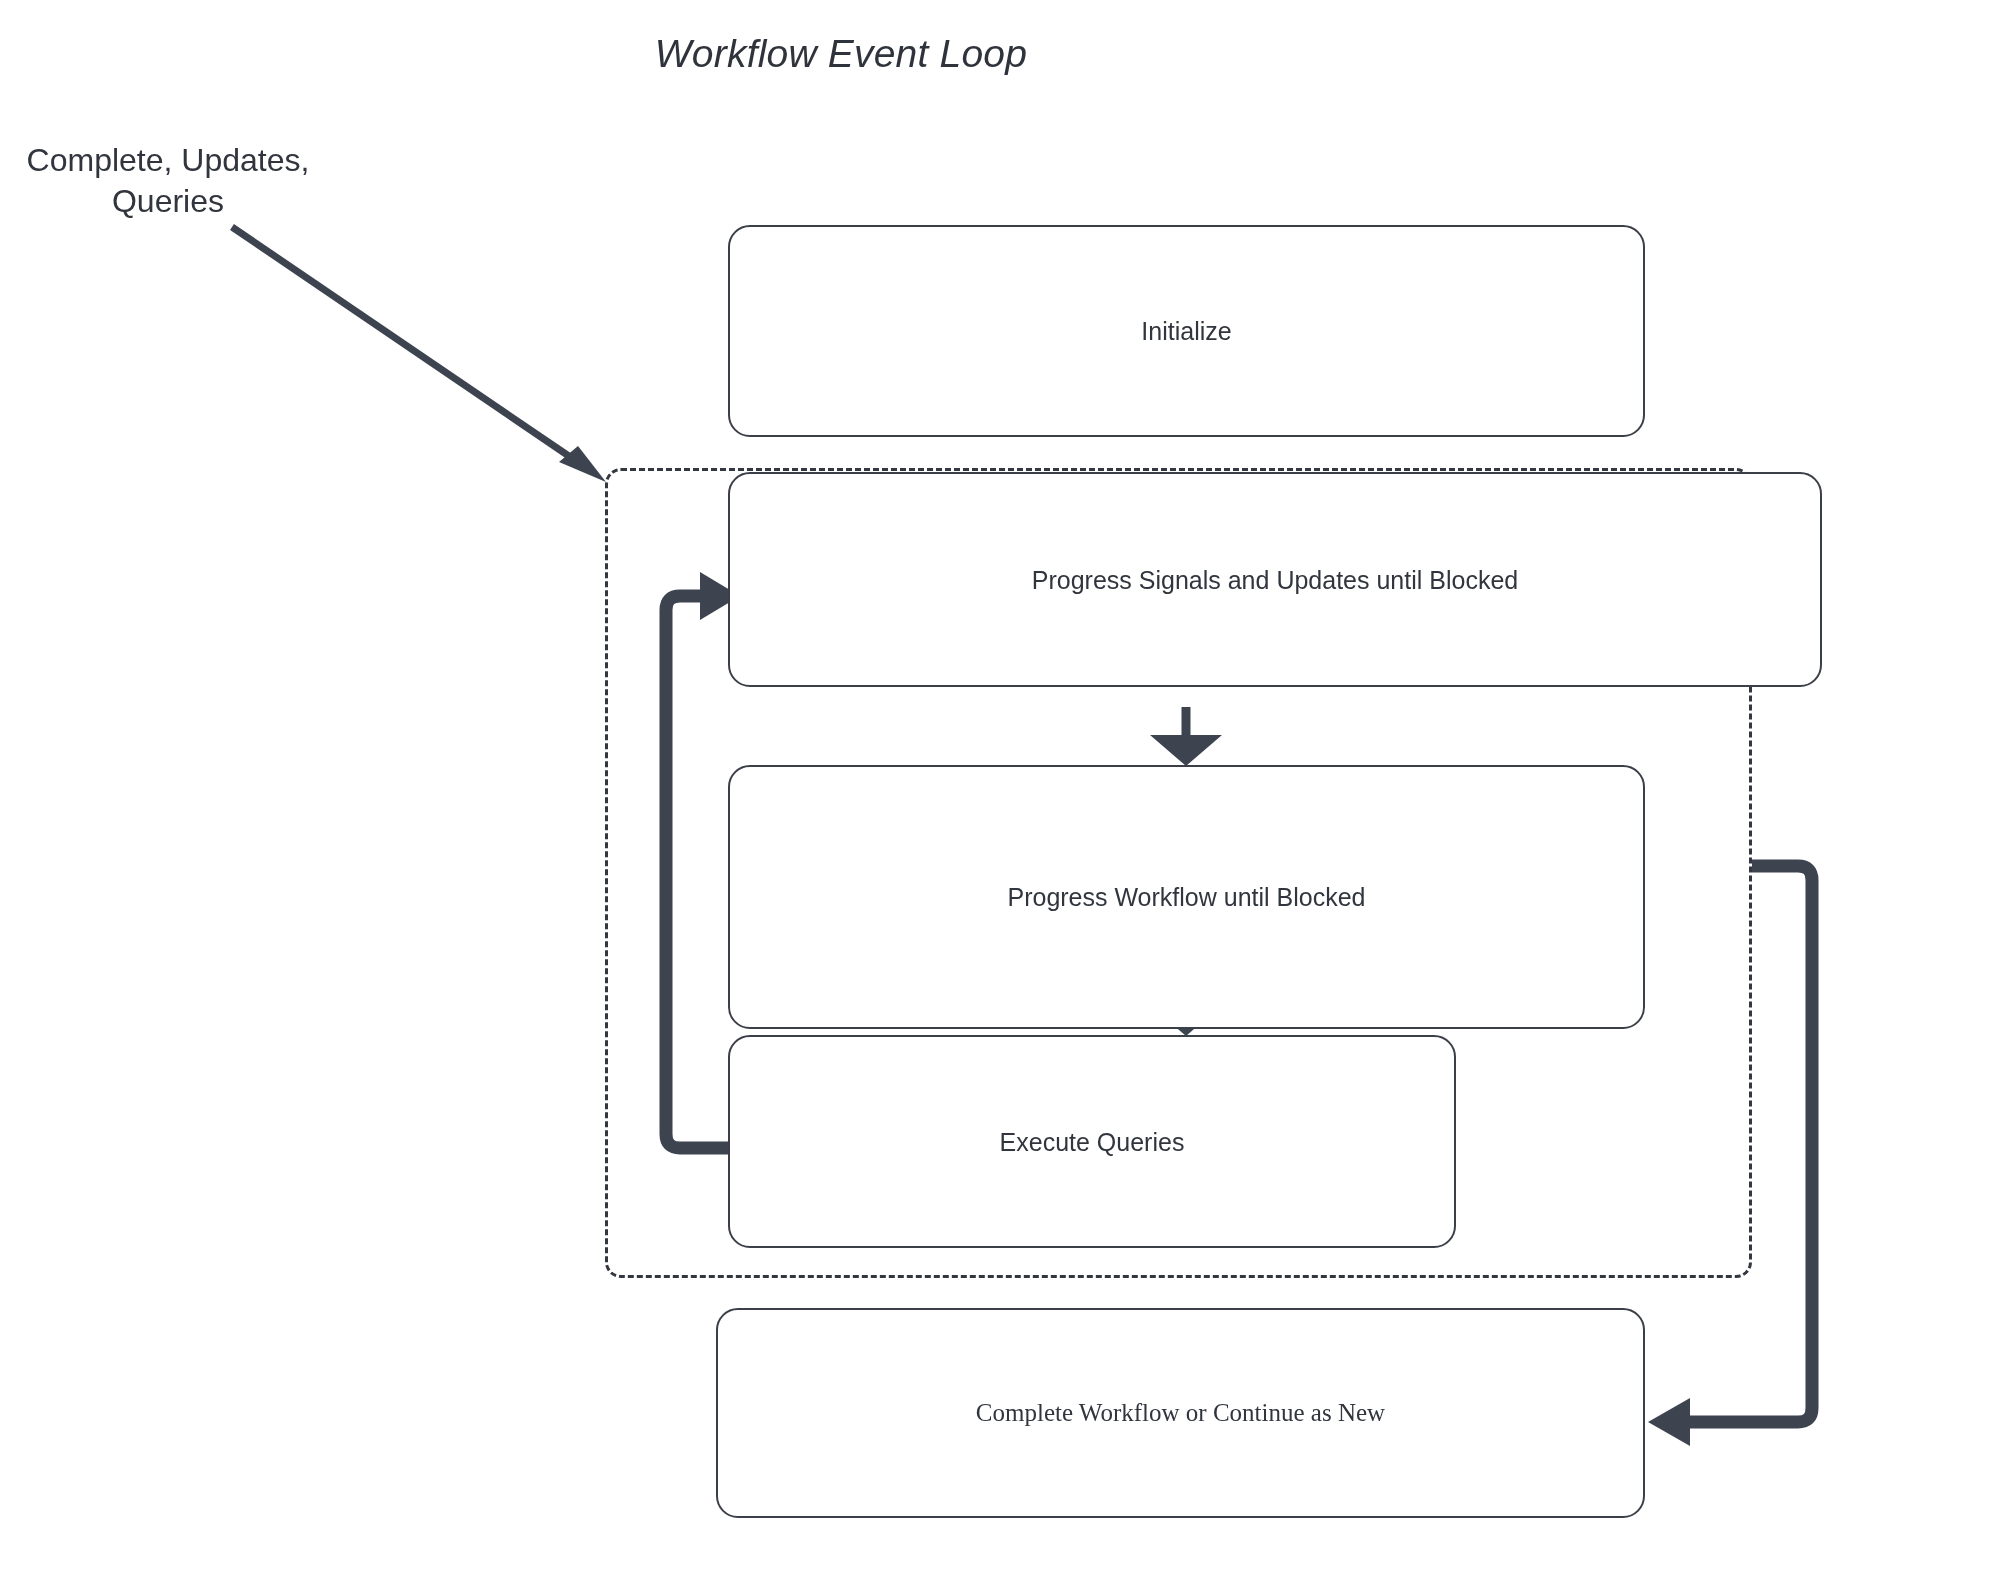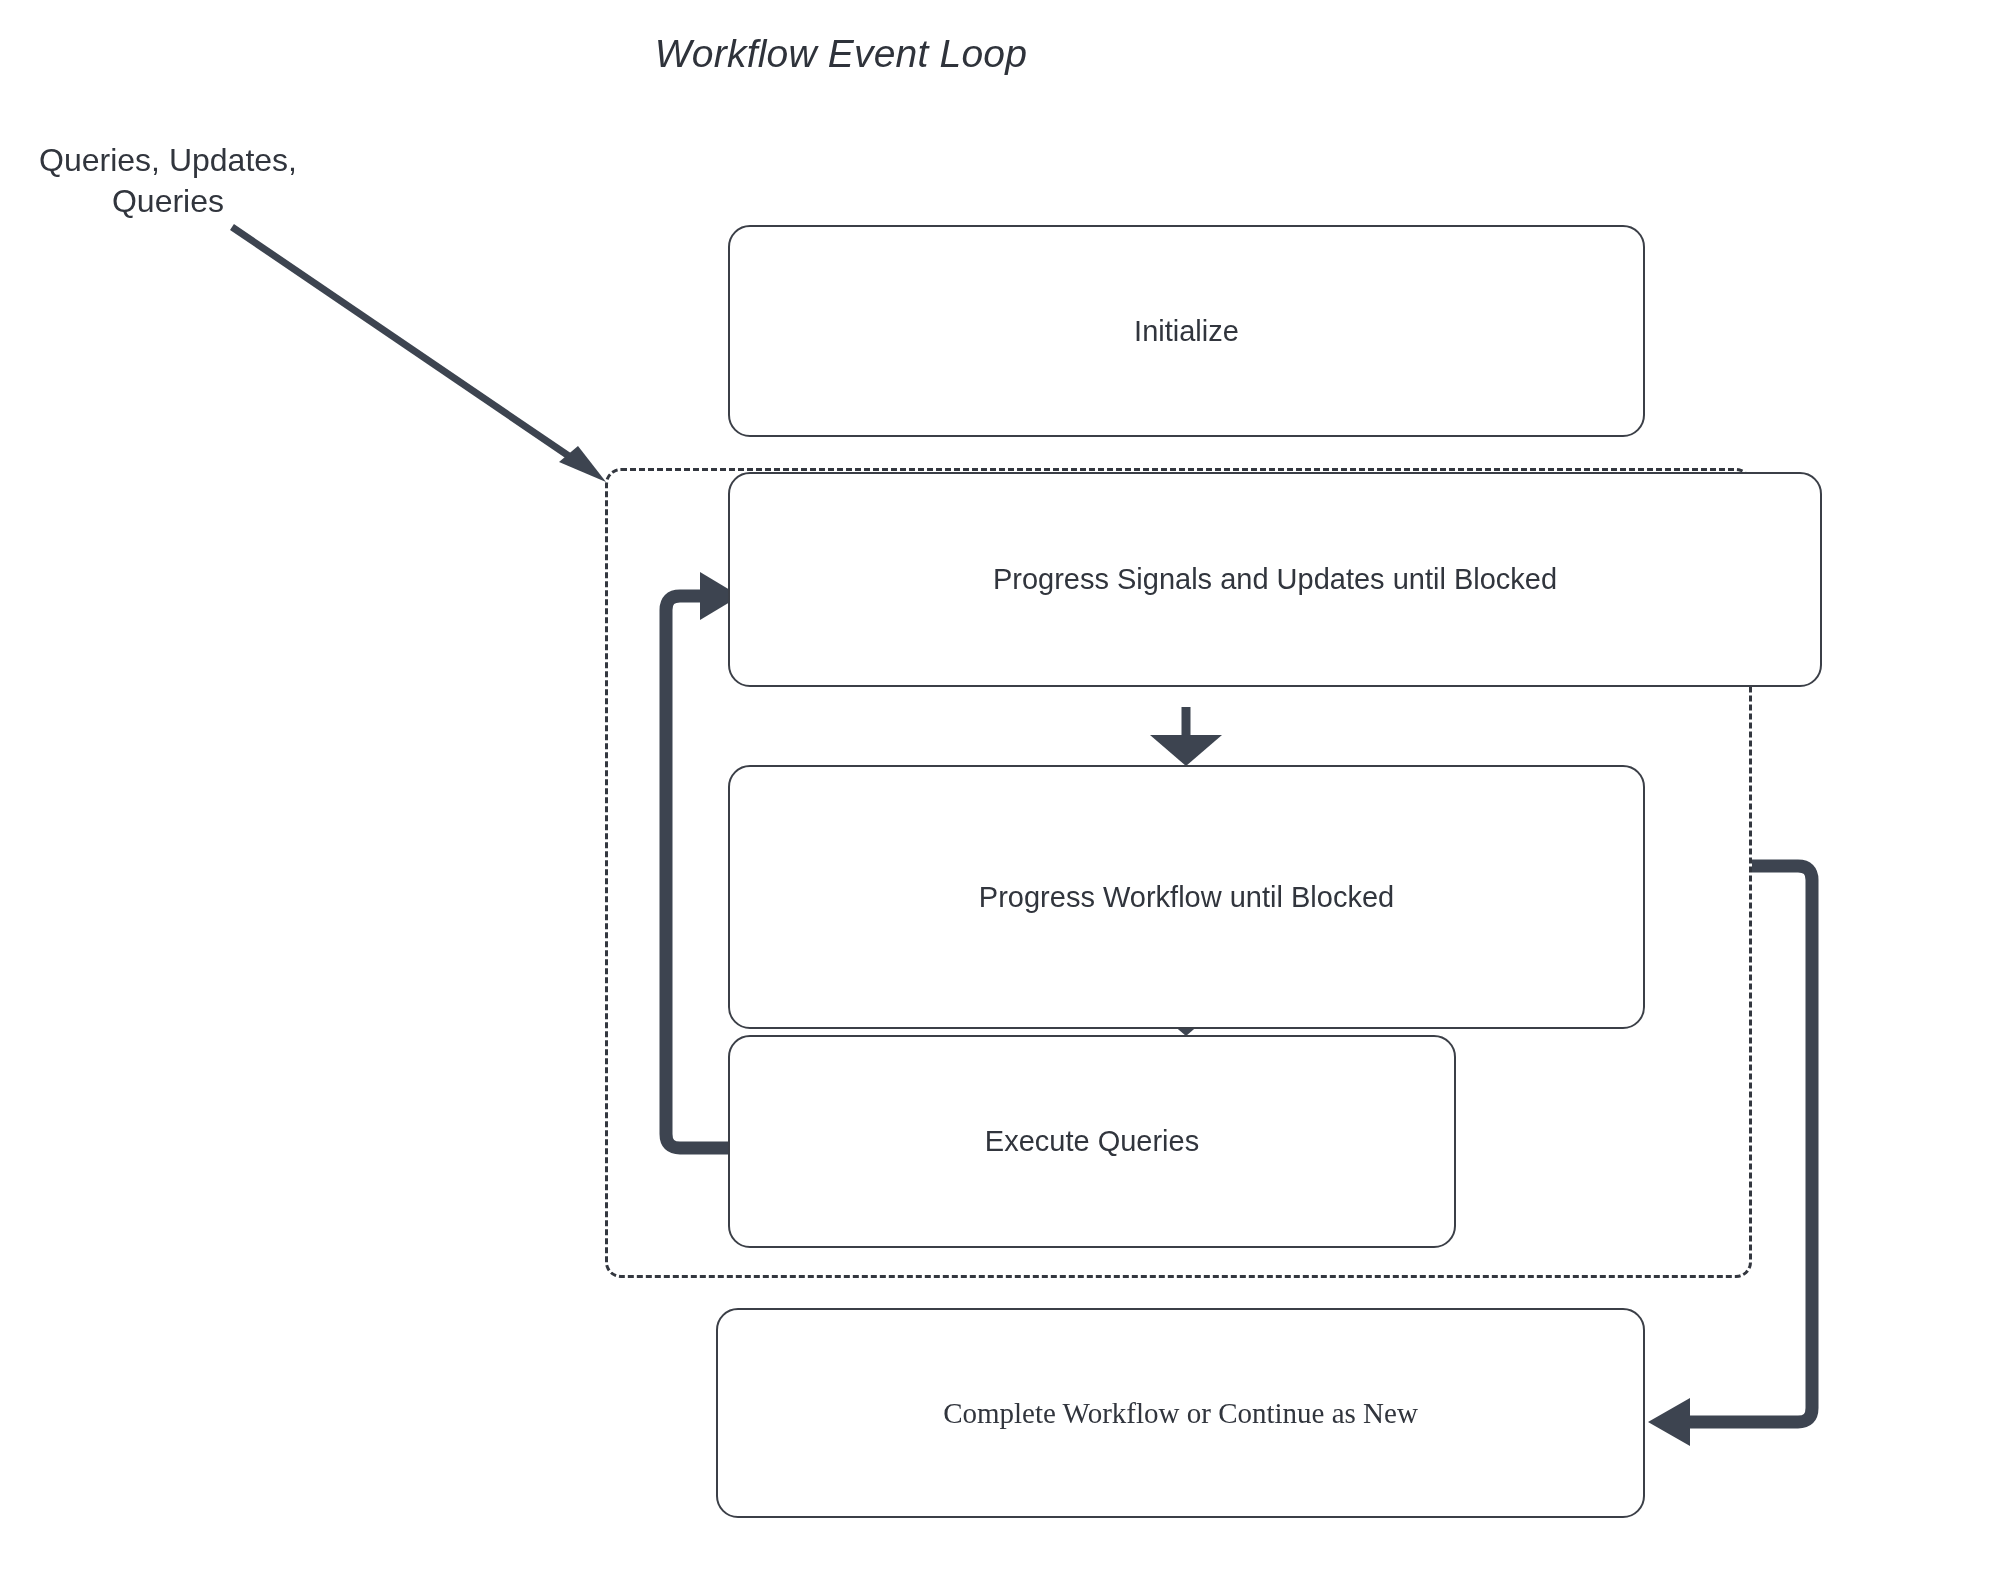--- a/index.html
+++ b/index.html
@@ -57,21 +57,21 @@
   .node-box {
     position: absolute;
     box-sizing: border-box;
     background: #ffffff;
     border: 2px solid #3b3f47;
     border-radius: 22px;
     display: flex;
     align-items: center;
     justify-content: center;
     color: #31353d;
-    font-size: 29px;
+    font-size: 25px;
     text-align: center;
     line-height: 1.2;
     padding: 0 24px;
   }
   #node-initialize      { left: 728px; top: 225px;  width: 917px; height: 212px; }
   #node-progress-signals{ left: 728px; top: 472px;  width: 1094px; height: 215px; }
   #node-progress-workflow{left: 728px; top: 765px;  width: 917px; height: 264px; }
   #node-execute-queries { left: 728px; top: 1035px; width: 728px; height: 213px; }
   #node-complete-workflow{left: 716px; top: 1308px; width: 929px; height: 210px; font-family: Liberation Serif, serif; }
 
@@ -86,21 +86,21 @@
   }
 </style>
 </head>
 <body>
 
 <div id="canvas">
 
   <div id="diagram-title">Workflow Event Loop</div>
 
   <div id="source-label">
-    <div>Queries, Updates,</div>
+    <div>Complete, Updates,</div>
     <div>Queries</div>
   </div>
 
   <div id="loop-container"></div>
 
   <svg id="connectors" viewBox="0 0 2006 1576">
 
     <g>
       <line x1="232" y1="227" x2="585" y2="467" stroke="#3d4450" stroke-width="7" stroke-linecap="butt"></line>
       <polygon points="606,482 559,462 578,446" fill="#3d4450"></polygon>

